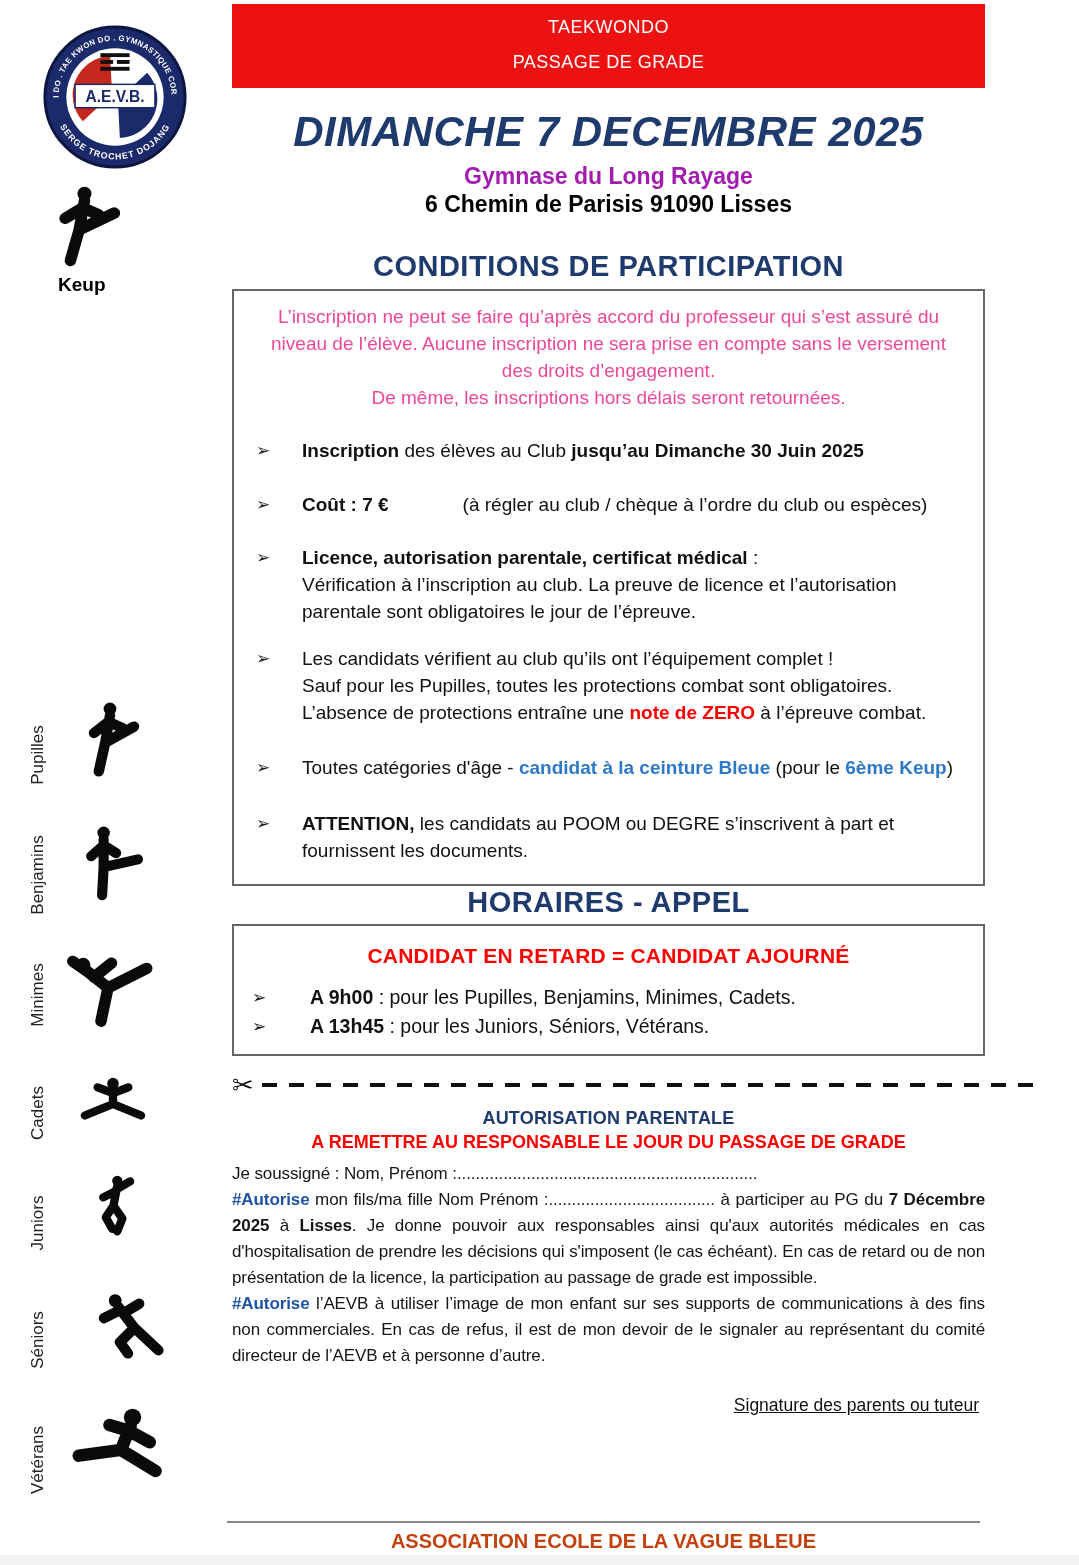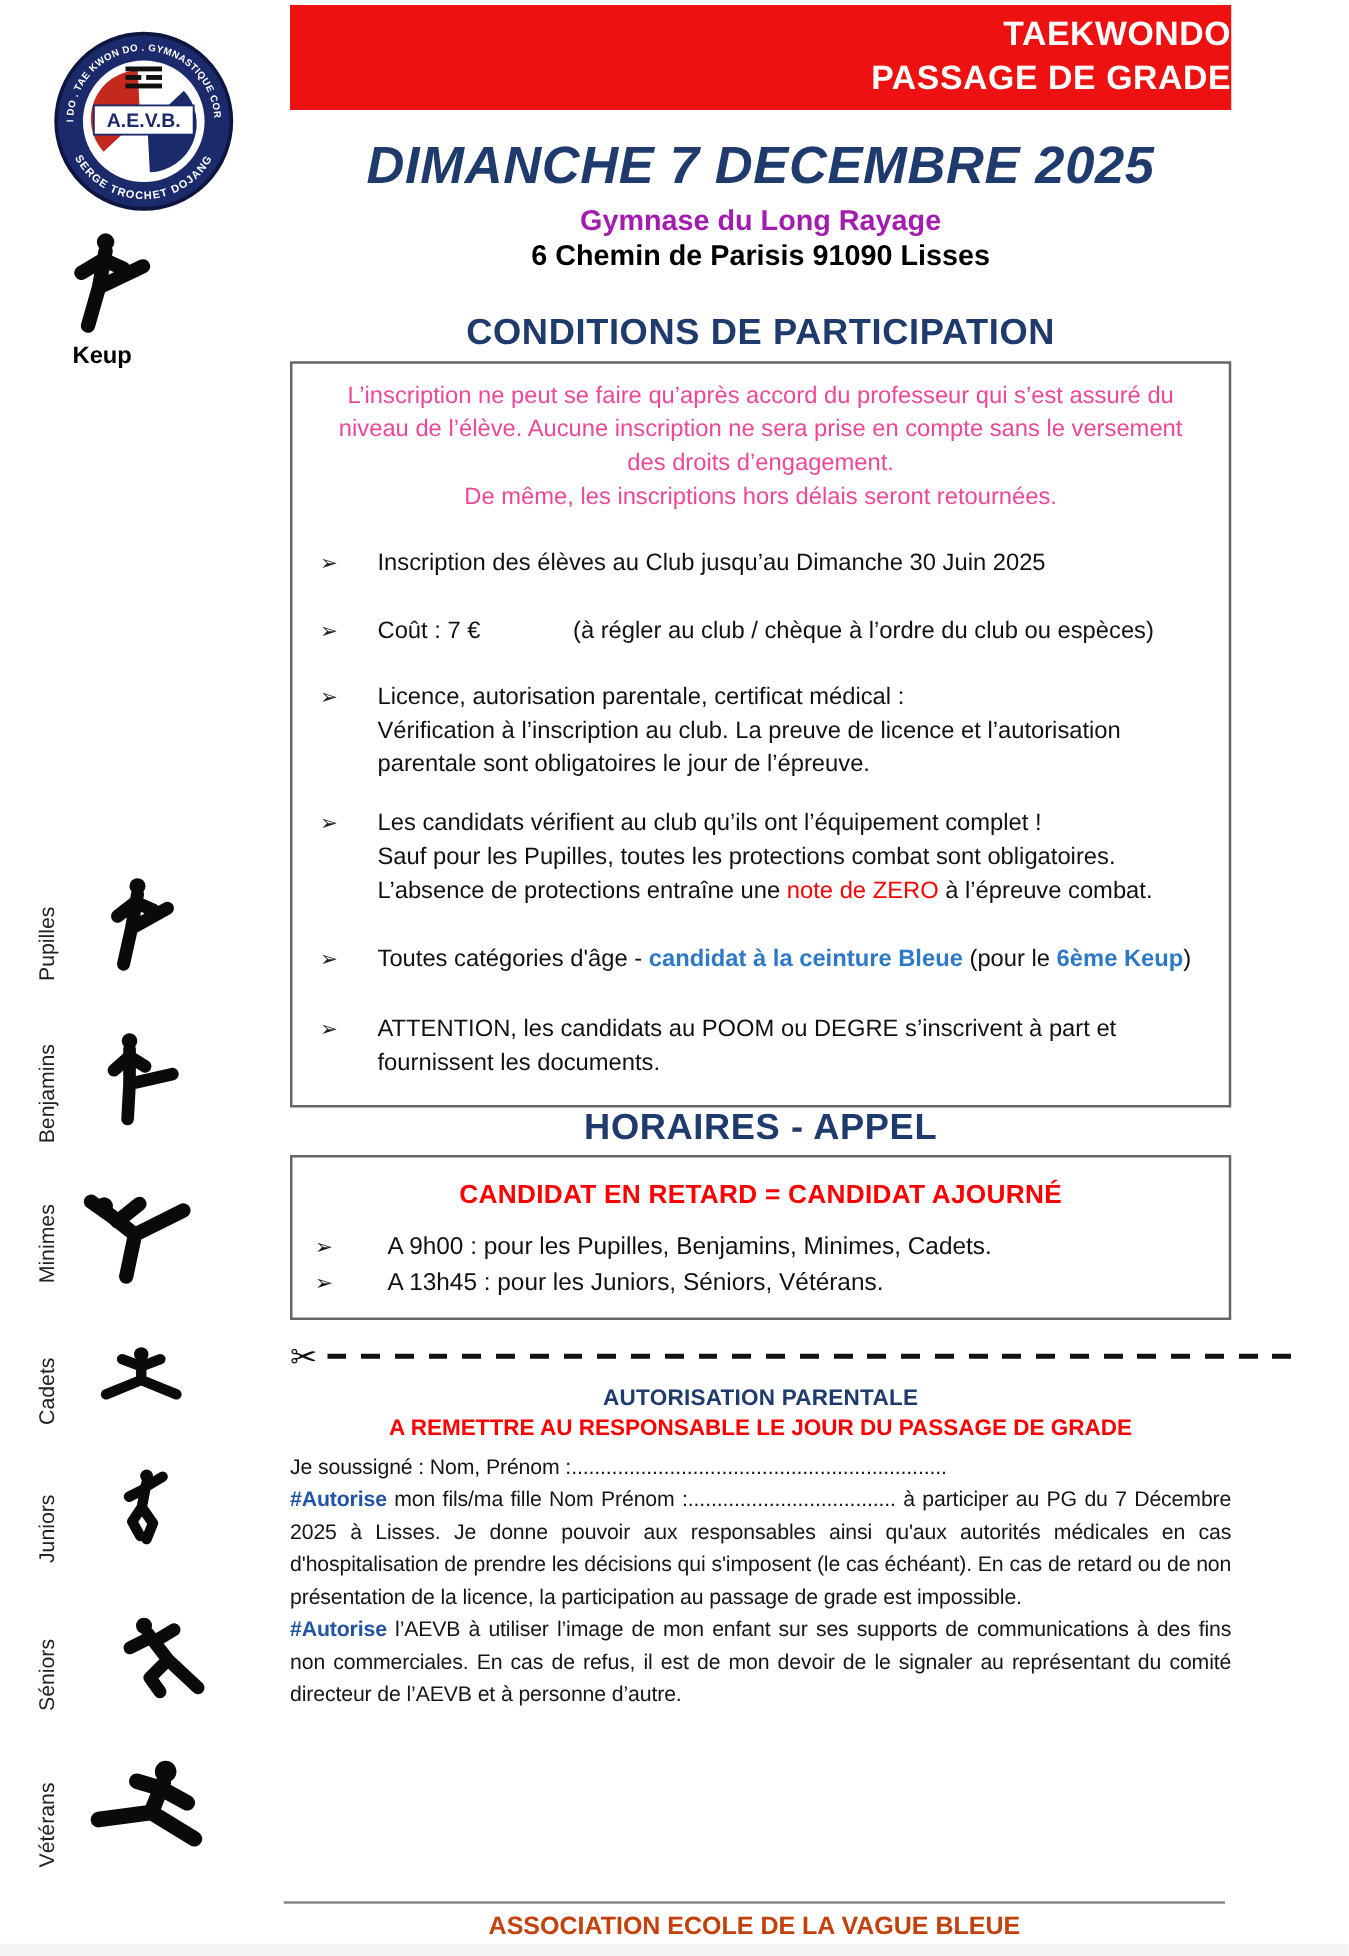--- a/index.html
+++ b/index.html
@@ -2,40 +2,40 @@
 <html><head>
 <meta charset="utf-8">
 <style>
   html,body{margin:0;padding:0;background:#ffffff;}
   .page{position:relative;width:1079px;height:1565px;background:#ffffff;overflow:hidden;
         font-family:"Liberation Sans", sans-serif;color:#111;}
   .main{position:absolute;left:232px;top:0;width:753px;}
 
   .top-note{margin-top:8px;text-align:center;font-size:15px;font-weight:bold;letter-spacing:.2px;color:#000;}
   .banner{margin-top:4px;background:#ee1111;color:#fff;text-align:center;padding:6px 0 8px 0;}
-  .banner div{font-size:27px;font-weight:bold;line-height:35px;letter-spacing:.5px;text-align:right;}
+  .banner div{font-size:18px;font-weight:normal;line-height:35px;letter-spacing:.5px;}
 
   .title{margin-top:20px;text-align:center;font-size:42px;font-weight:bold;color:#1f3a6d;letter-spacing:.5px;font-style:italic;}
   .venue{margin-top:6px;text-align:center;font-size:23px;font-weight:bold;color:#a21caf;line-height:28px;}
   .venue2{text-align:center;font-size:23px;font-weight:bold;color:#000;line-height:28px;}
 
   .sec-heading{text-align:center;font-size:29px;font-weight:bold;color:#1f3a6d;letter-spacing:.5px;}
   .cond-heading{margin-top:32px;}
   .hor-heading{}
 
   .box{border:2px solid #666;background:#fff;}
   .cond-box{margin-top:6px;padding:12px 20px 20px 20px;}
   .intro{margin:0;text-align:center;font-size:19px;line-height:27px;color:#ec4899;}
 
   .bullet{display:flex;align-items:flex-start;}
   .b1{margin-top:26px;}.b2{margin-top:27px;}.b3{margin-top:26px;}
   .b4{margin-top:20px;}.b5{margin-top:28px;}.b6{margin-top:29px;}
   .marker{flex:0 0 46px;font-size:17px;line-height:27px;padding-left:2px;color:#222;}
   .b-text{flex:1;font-size:19px;line-height:27px;margin:0;}
-  .bold{font-weight:normal;margin-top:45px;}
+  .bold{font-weight:bold;margin-top:45px;}
   .red{color:#fe0000;}
   .blue-accent{color:#2e79c7;font-weight:bold;}
   .gap{display:inline-block;width:74px;}
 
   .hor-box{margin-top:5px;padding:14px 16px 14px 16px;}
   .warning{margin:4px 0 0 0;text-align:center;font-size:21px;font-weight:bold;color:#fe0000;letter-spacing:.2px;}
   .hor-item{display:flex;align-items:flex-start;}
   .h1i{margin-top:16px;}.h2i{margin-top:2px;}
   .hor-marker{flex:0 0 58px;font-size:17px;line-height:27px;padding-left:2px;}
   .hor-text{flex:1;font-size:19.5px;line-height:27px;margin:0;}
@@ -218,17 +218,18 @@
 
     <div class="auth-heading">AUTORISATION PARENTALE</div>
     <div class="auth-sub">A REMETTRE AU RESPONSABLE LE JOUR DU PASSAGE DE GRADE</div>
 
     <div class="form-text form-line1"><span>Je soussigné : Nom, Prénom :</span><span>.................................................................</span></div>
 
     <p class="form-text just"><span class="auth-blue">#Autorise</span><span> mon fils/ma fille Nom Prénom :</span><span>....................................</span><span> à participer au PG du </span><span class="bold">7 Décembre 2025</span><span> à </span><span class="bold">Lisses</span><span>. Je donne pouvoir aux responsables ainsi qu'aux autorités médicales en cas d'hospitalisation de prendre les décisions qui s'imposent (le cas échéant). En cas de retard ou de non présentation de la licence, la participation au passage de grade est impossible.</span></p>
 
     <p class="form-text just"><span class="auth-blue">#Autorise</span><span> l’AEVB à utiliser l’image de mon enfant sur ses supports de communications à des fins non commerciales. En cas de refus, il est de mon devoir de le signaler au représentant du comité directeur de l’AEVB et à personne d’autre.</span></p>
 
+    <div class="signature">Signature des parents ou tuteur</div>
   </div>
 
   <div class="footer">ASSOCIATION ECOLE DE LA VAGUE BLEUE</div>
   <div class="bottom-strip"></div>
 </div>
 
 </body></html>

